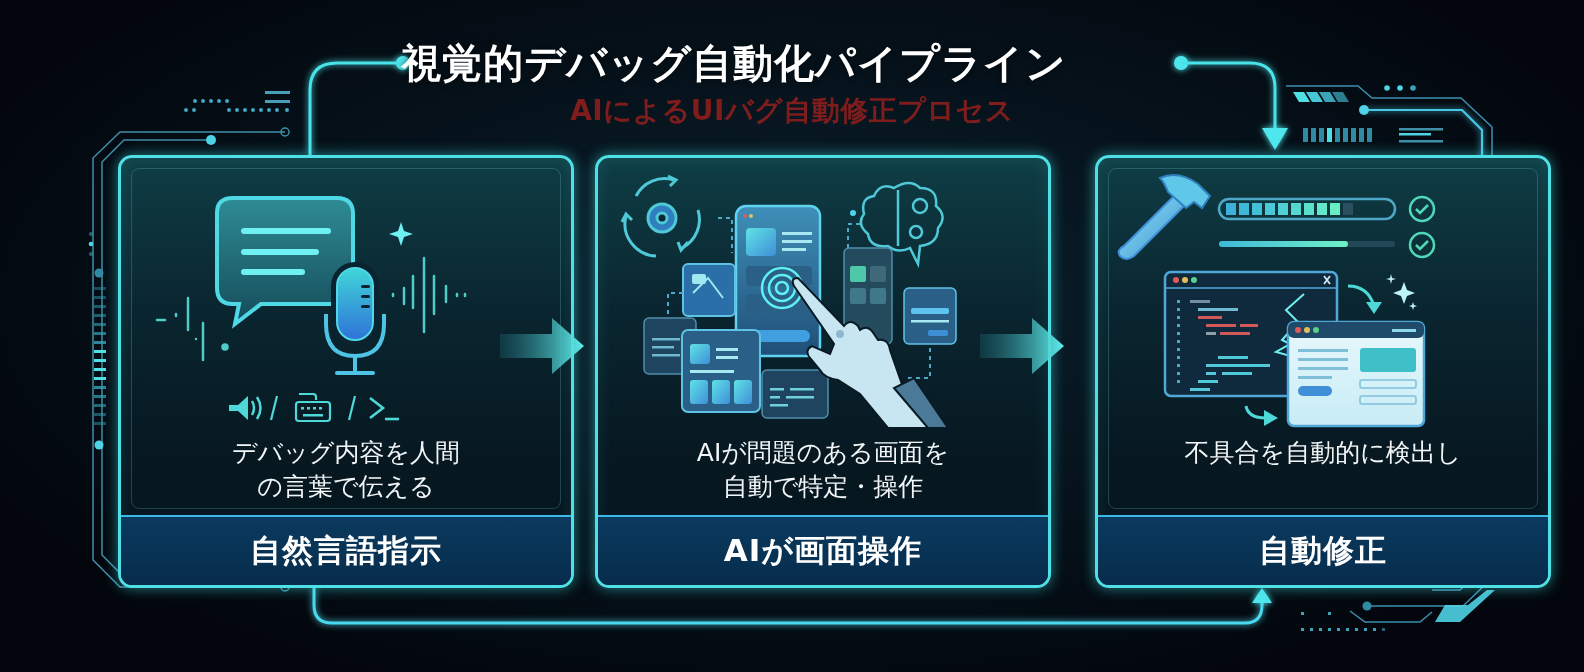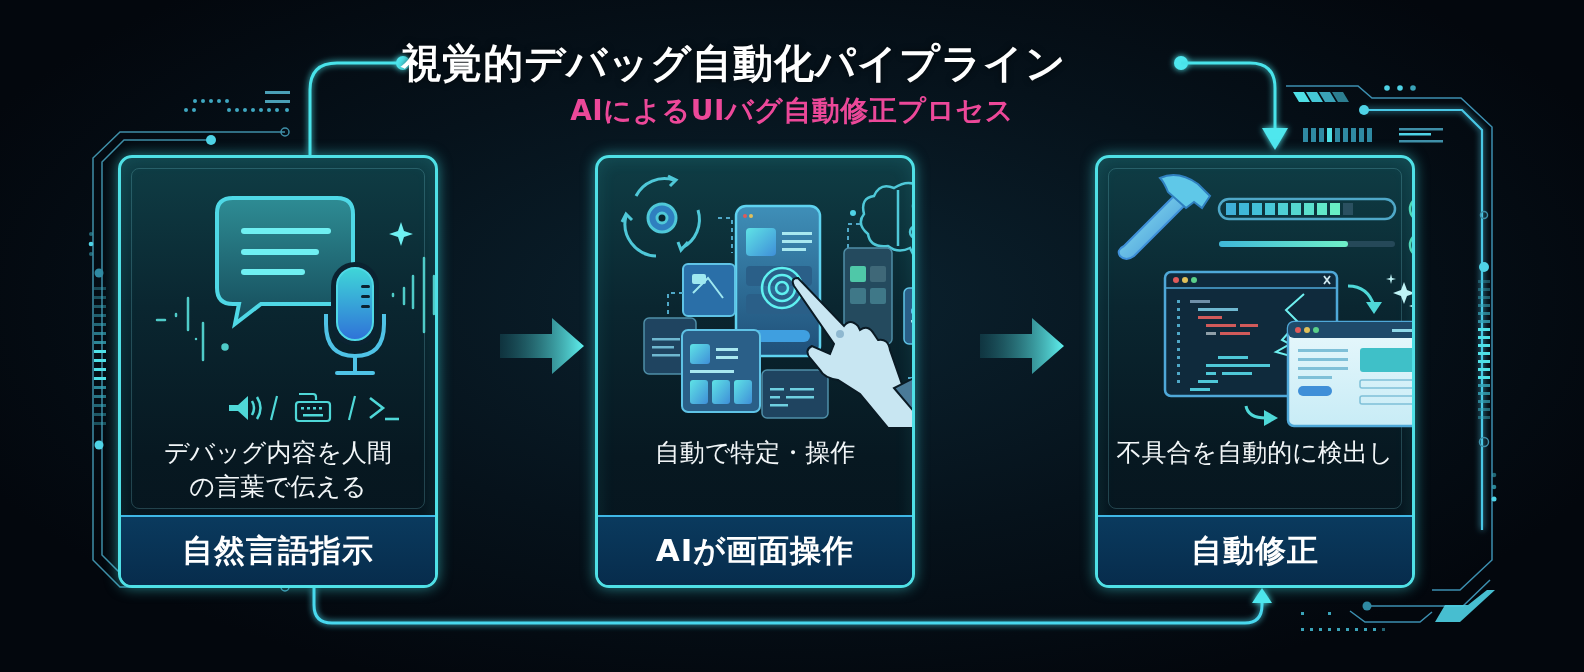--- a/index.html
+++ b/index.html
@@ -14,26 +14,26 @@
   svg.deco { position: absolute; left: 0; top: 0; width: 1584px; height: 672px; pointer-events: none; }
 
   .title {
     position: absolute; left: 0; width: 1468px; top: 36px;
     text-align: center; font-size: 40px; font-weight: bold; color: #ffffff;
     letter-spacing: 1px;
     text-shadow: 0 0 6px rgba(0,0,0,0.6);
   }
   .subtitle {
     position: absolute; left: 0; width: 1584px; top: 92px;
-    text-align: center; font-size: 28px; font-weight: bold; color: #ec4899;
+    text-align: center; font-size: 28px; font-weight: bold; color: #7f1d1d;
     letter-spacing: 0.5px;
   }
 
   .panel {
-    position: absolute; top: 155px; height: 433px; width: 320px;
+    position: absolute; top: 155px; height: 433px; width: 456px;
     border: 3px solid #4fe0e6; border-radius: 14px;
     background: linear-gradient(180deg, #0f3d45 0%, #0a2630 35%, #071821 70%, #06141d 100%);
     box-shadow: 0 0 14px rgba(64, 224, 230, 0.55), inset 0 0 18px rgba(64,224,230,0.12);
     overflow: hidden;
   }
   .panel .inner-frame {
     position: absolute; left: 10px; top: 10px; right: 10px; bottom: 76px;
     border: 1.5px solid rgba(120, 200, 210, 0.25); border-radius: 8px;
   }
   .panel .illus { position: absolute; left: 0; top: 0; width: 378px; height: 270px; }
@@ -399,20 +399,21 @@
         <rect x="172" y="246" width="18" height="2.5" fill="#6fd0e0"></rect>
       </g>
 
       <g>
         <path d="M196 128 Q192 120 200 120 L246 168 Q252 160 260 168 L262 172 Q270 166 276 176 L280 182 Q290 180 292 192 L306 232 L330 270 H290 L262 236 L240 222 Q226 220 222 212 L212 200 Q206 192 214 188 L232 196 L236 186 Z" fill="#c8e6f2" stroke="#0a1a24" stroke-width="2"></path>
         <path d="M296 230 L330 270 H350 L316 220 Z" fill="#4a7a98" stroke="#0a1a24" stroke-width="2"></path>
         <circle cx="242" cy="176" r="4" fill="#8fb8d0"></circle>
       </g>
     </svg>
     <div class="desc">
+      <div>AIが問題のある画面を</div>
       <div>自動で特定・操作</div>
     </div>
     <div class="footer">
       <span>AIが画面操作</span>
     </div>
   </div>
 
   <svg class="flow-arrow" id="arrow-2" viewBox="0 0 84 56">
     <path d="M0 16 H52 V0 L84 28 L52 56 V40 H0 Z" fill="url(#arrG)"></path>
   </svg>

